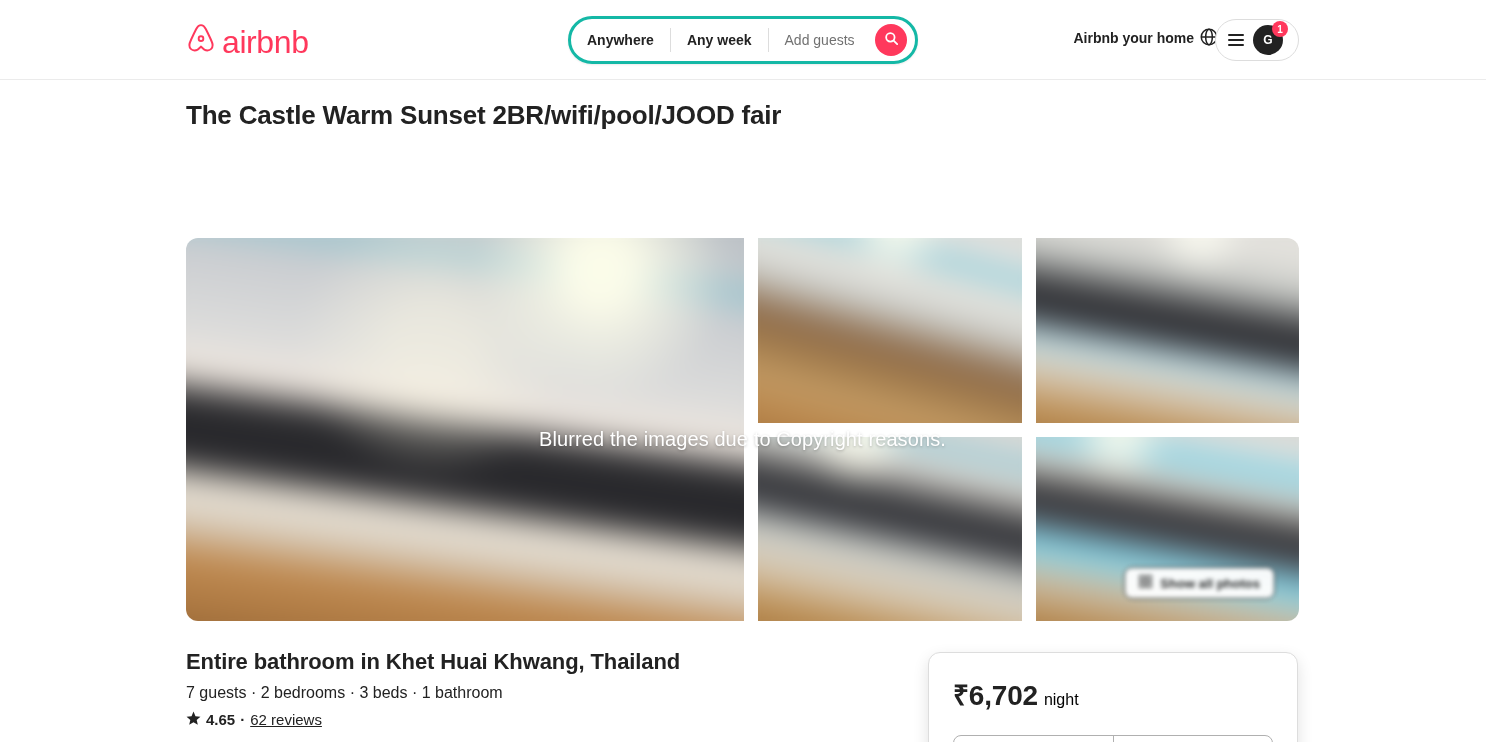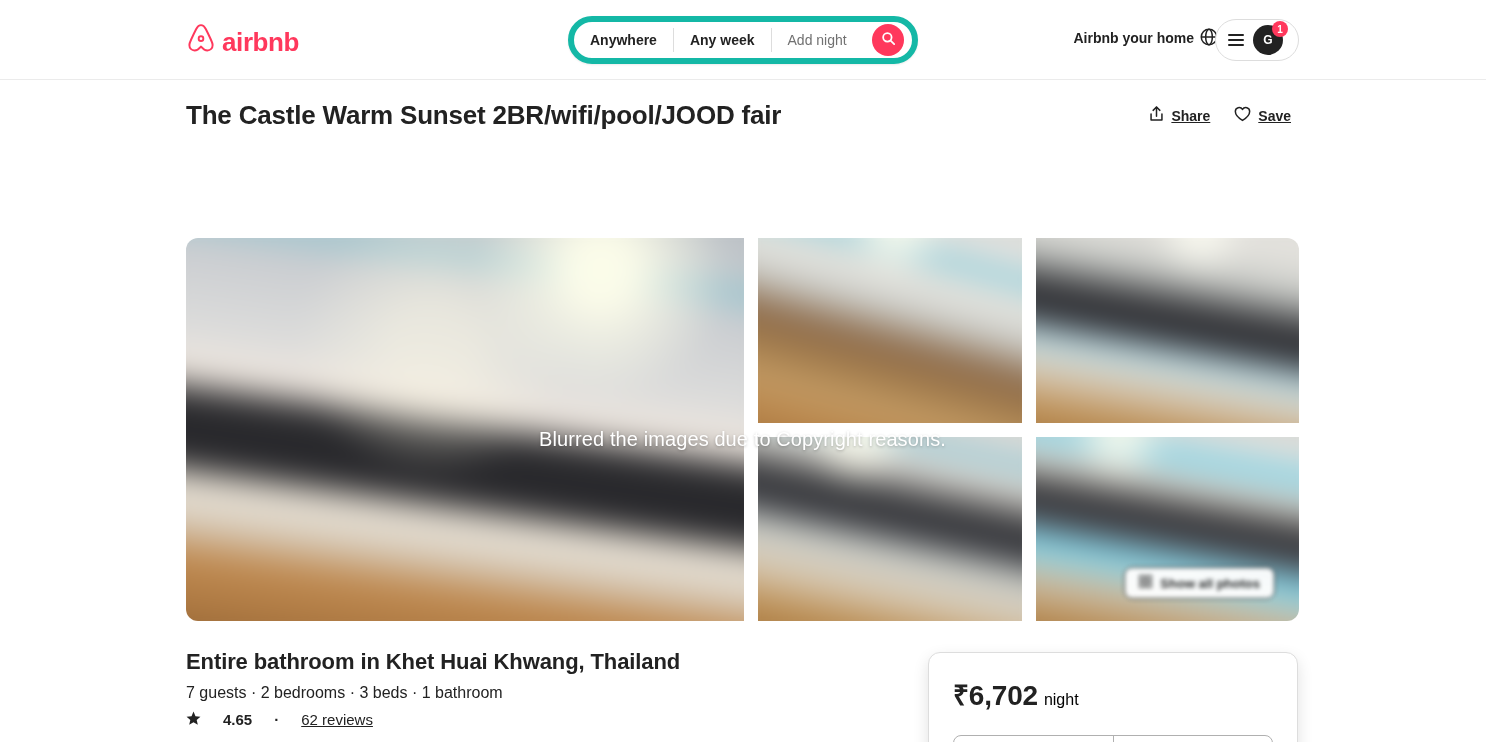--- a/index.html
+++ b/index.html
@@ -27,38 +27,38 @@
     position: absolute;
     left: 186px;
     top: 23px;
     display: flex;
     align-items: center;
     gap: 6px;
     cursor: pointer;
   }
   .logo-mark { display: block; }
   .logo-word {
-    font-size: 26px;
-    font-weight: 700;
+    font-size: 32px;
+    font-weight: 400;
     color: #ff385c;
     letter-spacing: -0.4px;
     line-height: 1;
     position: relative;
     top: 1px;
     text-align: center;
   }
 
   
   .searchbar {
     position: absolute;
     left: 568px;
     top: 16px;
     height: 48px;
     width: 350px;
-    border: 6px solid #14b8a6;
+    border: 3px solid #14b8a6;
     border-radius: 40px;
     background: #ffffff;
     box-shadow: 0 1px 2px rgba(0,0,0,0.08);
     display: flex;
     align-items: center;
   }
   .search-seg {
     font-size: 14px;
     font-weight: 700;
     color: #222222;
@@ -151,20 +151,21 @@
 
   
   .page { position: relative; width: 1486px; }
 
   .title-row {
     position: absolute;
     left: 186px;
     top: 20px;
     width: 1113px;
     display: flex;
+    align-items: flex-end;
     justify-content: space-between;
     gap: 24px;
   }
   .listing-title {
     font-size: 26px;
     font-weight: 600;
     color: #222222;
     letter-spacing: -0.2px;
     line-height: 1.2;
   }
@@ -312,21 +313,21 @@
   .ov-meta {
     margin-top: 5px;
     font-size: 16px;
     color: #222222;
     line-height: 1.4;
   }
   .ov-rating {
     margin-top: 7px;
     display: flex;
     align-items: center;
-    gap: 22px;
+    gap: 5px;
     font-size: 15px;
     font-weight: 600;
     color: #222222;
   }
   .ov-rating .reviews { text-decoration: underline; cursor: pointer; font-weight: 400; }
 
   
   .booking {
     position: absolute;
     left: 928px;
@@ -378,21 +379,21 @@
       </svg>
     </span>
     <span class="logo-word">airbnb</span>
   </div>
 
   <div class="searchbar">
     <div class="search-seg">Anywhere</div>
     <div class="search-div"></div>
     <div class="search-seg">Any week</div>
     <div class="search-div"></div>
-    <div class="search-seg placeholder">Add night</div>
+    <div class="search-seg placeholder">Add guests</div>
     <button class="search-btn">
       <span>
         <svg width="13" height="13" viewBox="0 0 16 16" fill="none">
           <circle cx="6.6" cy="6.6" r="5.2" stroke="#ffffff" stroke-width="2.2"></circle>
           <path d="M10.6 10.6L15 15" stroke="#ffffff" stroke-width="2.2" stroke-linecap="round"></path>
         </svg>
       </span>
     </button>
   </div>
 
@@ -416,40 +417,20 @@
       <span class="avatar">G</span>
       <span class="badge">1</span>
     </span>
   </div>
 </div>
 
 <div class="page">
 
   <div class="title-row">
     <div class="listing-title">The Castle Warm Sunset 2BR/wifi/pool/JOOD fair</div>
-    <div class="title-actions">
-      <div class="act">
-        <span>
-          <svg width="15" height="16" viewBox="0 0 16 17" fill="none">
-            <path d="M8 1.2v9.6" stroke="#222222" stroke-width="1.6" stroke-linecap="round"></path>
-            <path d="M4.4 4.6L8 1.1l3.6 3.5" stroke="#222222" stroke-width="1.6" stroke-linecap="round" stroke-linejoin="round"></path>
-            <path d="M2.2 8.6v6.2h11.6V8.6" stroke="#222222" stroke-width="1.6" stroke-linecap="round" stroke-linejoin="round"></path>
-          </svg>
-        </span>
-        <span class="act-label">Share</span>
-      </div>
-      <div class="act">
-        <span>
-          <svg width="17" height="16" viewBox="0 0 18 17" fill="none">
-            <path d="M9 15.3S1.4 10.8 1.4 5.9A4.1 4.1 0 0 1 9 3.7a4.1 4.1 0 0 1 7.6 2.2c0 4.9-7.6 9.4-7.6 9.4z" stroke="#222222" stroke-width="1.6" fill="none" stroke-linejoin="round"></path>
-          </svg>
-        </span>
-        <span class="act-label">Save</span>
-      </div>
-    </div>
   </div>
 
   <div class="gallery">
     <div class="ph ph-main ph1"></div>
     <div class="ph ph2"></div>
     <div class="ph ph3"></div>
     <div class="ph ph4"></div>
     <div class="ph ph5"></div>
 
     <div class="gallery-overlay-text">Blurred the images due to Copyright reasons.</div>

